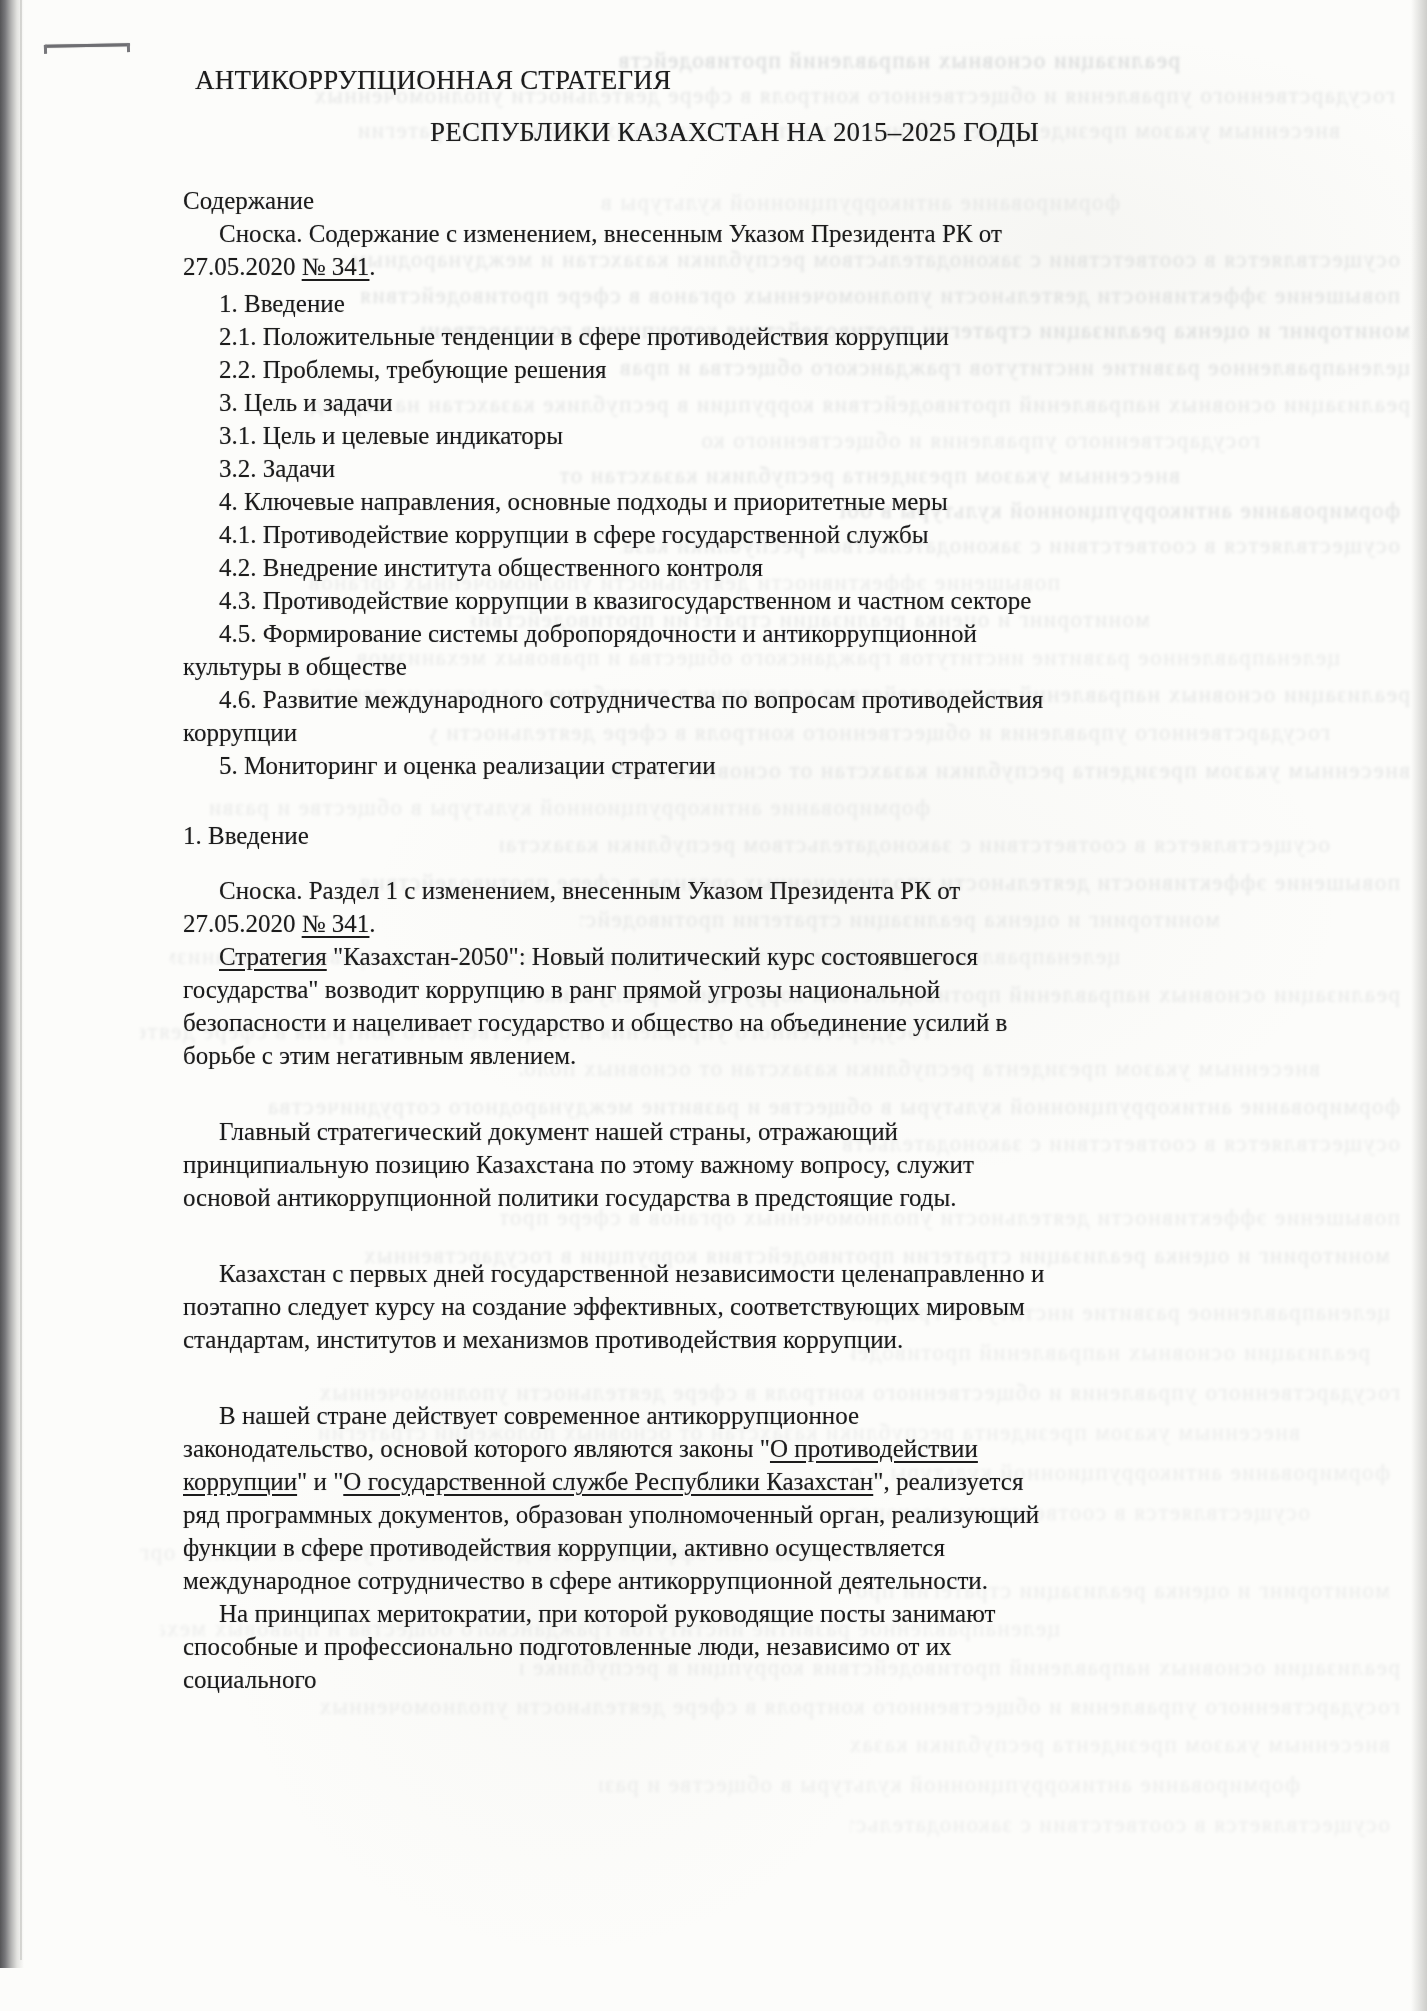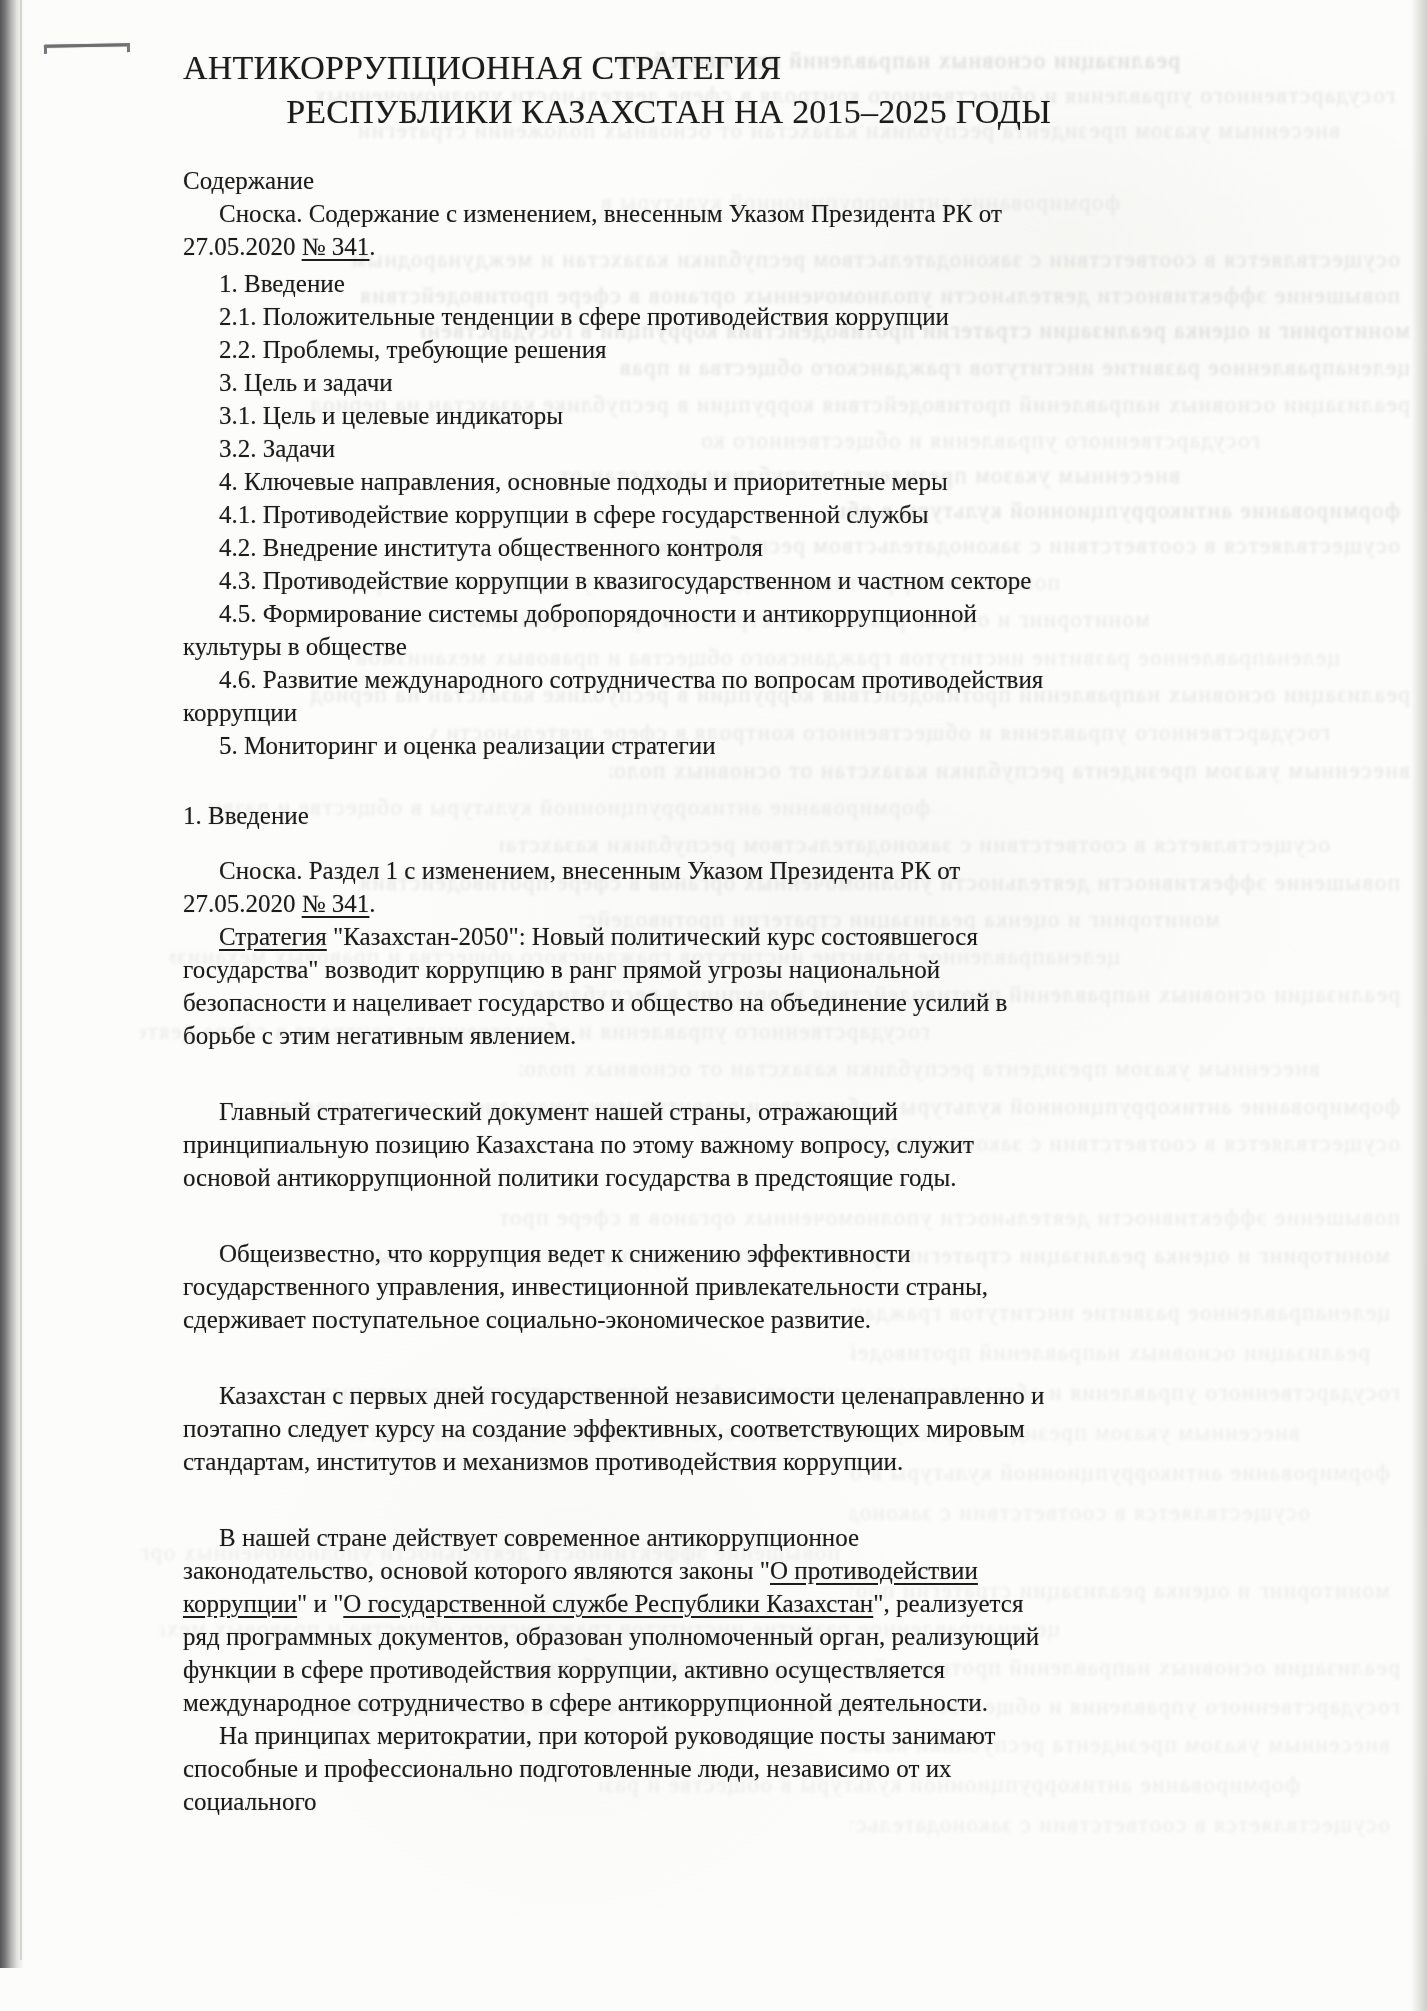--- a/index.html
+++ b/index.html
@@ -70,21 +70,21 @@
   }
 
   
   .content {
     position: absolute; left: 183px; top: 48px; width: 868px;
     z-index: 2;
     font-size: 25px; line-height: 33px;
     text-shadow: 0 0 1px rgba(40,40,40,0.40);
   }
   .title {
-    margin: 0; font-size: 34px; font-weight: normal; line-height: 40px;
+    margin: 12px; font-size: 27px; font-weight: normal; line-height: 40px;
     letter-spacing: 0.2px;
   }
   .title + .title { margin-top: 4px; text-align: right; }
   .contents-heading { margin-top: 32px; }
   .note { margin: 0; text-indent: 36px; }
   .toc { margin-top: 4px; }
   .toc-item { text-indent: 36px; }
   .section-heading { margin-top: 37px; }
   .mt-note { margin-top: 22px; }
   .para { margin: 0; text-indent: 36px; }
@@ -174,19 +174,18 @@
       <div class="toc-item">4.6. Развитие международного сотрудничества по вопросам противодействия коррупции</div>
       <div class="toc-item">5. Мониторинг и оценка реализации стратегии</div>
     </div>
 
     <div class="section-heading">1. Введение</div>
 
     <p class="note mt-note"><span>Сноска. Раздел 1 с изменением, внесенным Указом Президента РК от 27.05.2020 </span><span class="u">№ 341</span><span>.</span></p>
 
     <p class="para"><span class="u">Стратегия</span><span> "Казахстан-2050": Новый политический курс состоявшегося государства" возводит коррупцию в ранг прямой угрозы национальной безопасности и нацеливает государство и общество на объединение усилий в борьбе с этим негативным явлением.</span></p>
     <p class="para gap"><span>Главный стратегический документ нашей страны, отражающий принципиальную позицию Казахстана по этому важному вопросу, служит основой антикоррупционной политики государства в предстоящие годы.</span></p>
-    <p class="para gap"><span>Общеизвестно, что коррупция ведет к снижению эффективности государственного управления, инвестиционной привлекательности страны, сдерживает поступательное социально-экономическое развитие.</span></p>
     <p class="para gap"><span>Казахстан с первых дней государственной независимости целенаправленно и поэтапно следует курсу на создание эффективных, соответствующих мировым стандартам, институтов и механизмов противодействия коррупции.</span></p>
     <p class="para gap"><span>В нашей стране действует современное антикоррупционное законодательство, основой которого являются законы "</span><span class="u">О противодействии коррупции</span><span>" и "</span><span class="u">О государственной службе Республики Казахстан</span><span>", реализуется ряд программных документов, образован уполномоченный орган, реализующий функции в сфере противодействия коррупции, активно осуществляется международное сотрудничество в сфере антикоррупционной деятельности.</span></p>
     <p class="para"><span>На принципах меритократии, при которой руководящие посты занимают способные и профессионально подготовленные люди, независимо от их социального</span></p>
 
   </div>
 </div>
 
 </body></html>

